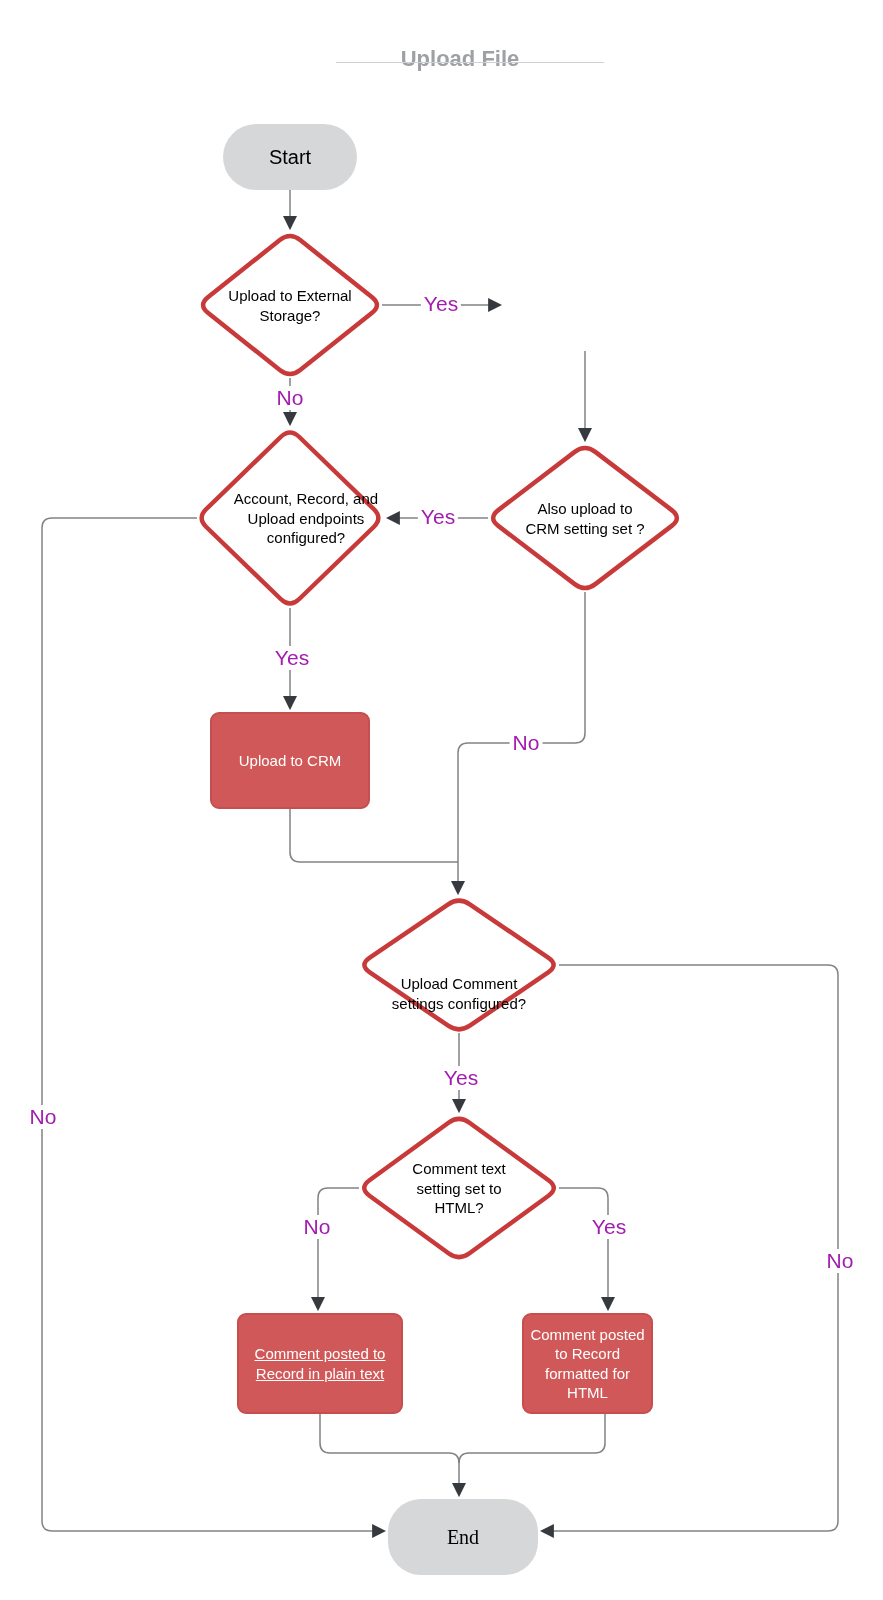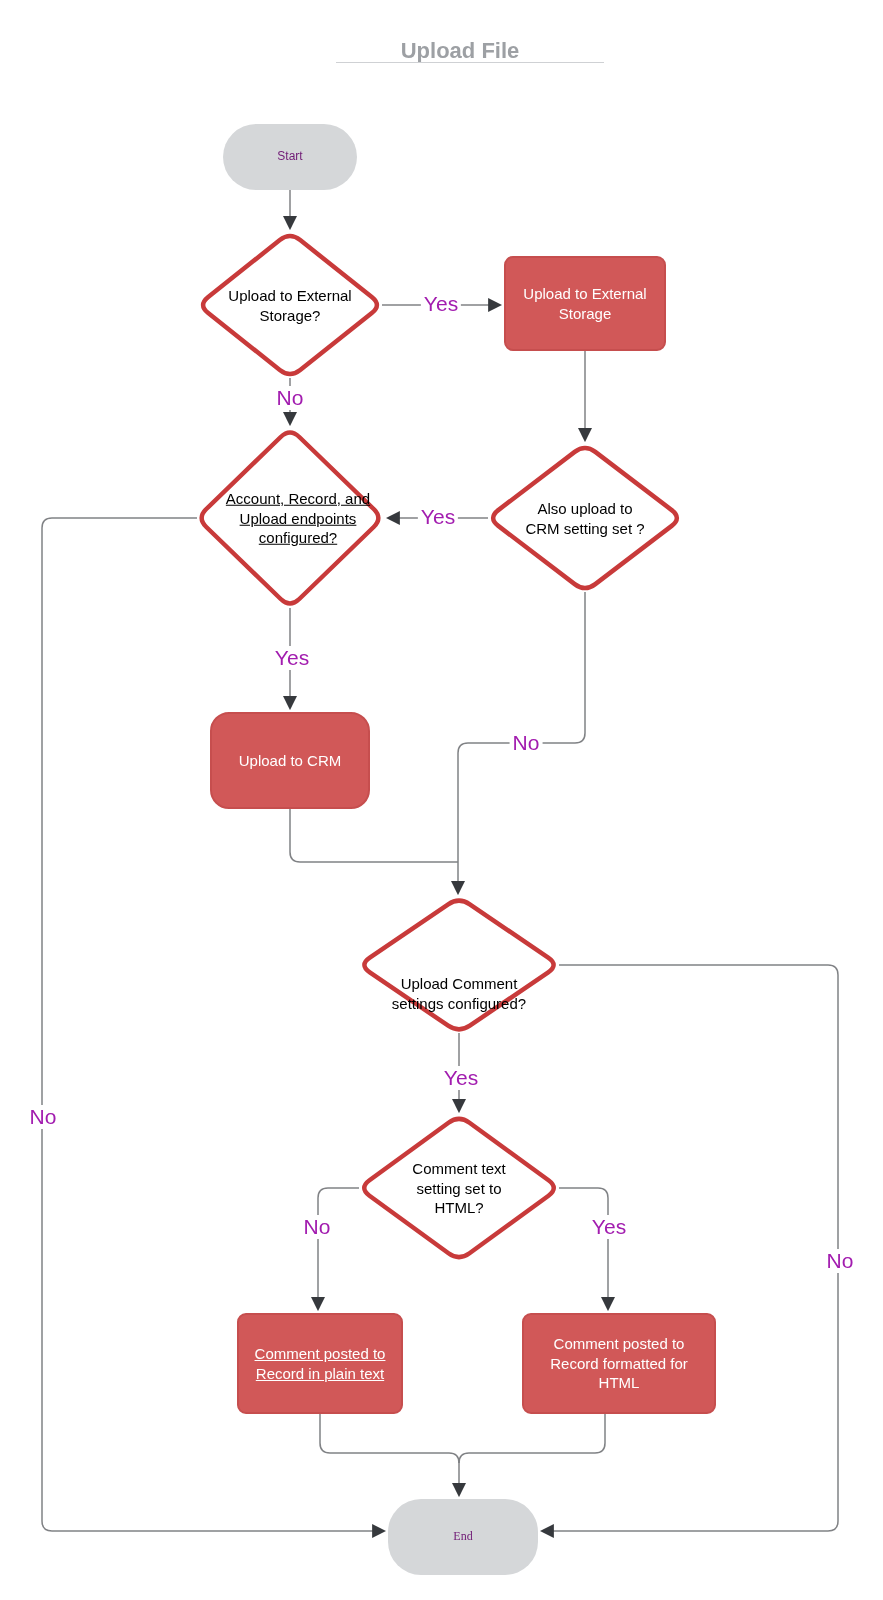--- a/index.html
+++ b/index.html
@@ -10,26 +10,26 @@
     --connector:#808285;
     --arrowhead:#36393d;
     --title-text:#9da0a4;
   }
   html,body{margin:0;padding:0;background:#ffffff;}
   body{font-family:"Liberation Sans", sans-serif;}
   .canvas{position:relative;width:883px;height:1600px;background:#ffffff;overflow:hidden;}
   .canvas svg{position:absolute;left:0;top:0;}
   .edge{fill:none;stroke:var(--connector);stroke-width:1.5;}
   .diamond{fill:#ffffff;stroke:var(--decision-border);stroke-width:4.5;}
-  .title{position:absolute;left:460px;top:51px;transform:translate(-50%,-50%);
+  .title{position:absolute;left:460px;top:59px;transform:translate(-50%,-50%);
          font-size:22px;font-weight:700;color:var(--title-text);white-space:nowrap;}
   .title-rule{position:absolute;left:336px;top:62px;width:268px;height:1px;background:#cfd1d4;}
   .node{position:absolute;box-sizing:border-box;display:flex;align-items:center;justify-content:center;
         text-align:center;line-height:1.3;}
-  .terminal{background:var(--terminal-fill);border-radius:33px;color:#701a75;font-size:12px;}
+  .terminal{background:var(--terminal-fill);border-radius:33px;color:#000000;font-size:20px;}
   .process{background:var(--process-fill);border:2px solid var(--process-border);border-radius:9px;
            color:#ffffff;font-size:15px;padding:4px 5px;}
   .dlabel{position:absolute;transform:translate(-50%,-50%);text-align:center;
           color:#000000;font-size:15px;line-height:1.3;}
   .elabel{position:absolute;transform:translate(-50%,-50%);background:#ffffff;
           padding:0 3px;color:#a21caf;font-size:21px;white-space:nowrap;}
 </style>
 </head>
 <body>
 
@@ -64,32 +64,31 @@
 
     <path class="diamond" d="M279.8,240.1 Q290,232 300.2,240.1 L371.8,296.9 Q382,305 371.8,313.1 L300.2,369.9 Q290,378 279.8,369.9 L208.2,313.1 Q198,305 208.2,296.9 Z"></path>
     <path class="diamond" d="M280.7,437.0 Q290,428 299.3,437.0 L373.7,509.0 Q383,518 373.7,527.0 L299.3,599.0 Q290,608 280.7,599.0 L206.3,527.0 Q197,518 206.3,509.0 Z"></path>
     <path class="diamond" d="M574.7,451.9 Q585,444 595.3,451.9 L671.7,510.1 Q682,518 671.7,525.9 L595.3,584.1 Q585,592 574.7,584.1 L498.3,525.9 Q488,518 498.3,510.1 Z"></path>
     <path class="diamond" d="M448.2,904.3 Q459,897 469.8,904.3 L548.2,957.7 Q559,965 548.2,972.3 L469.8,1025.7 Q459,1033 448.2,1025.7 L369.8,972.3 Q359,965 369.8,957.7 Z"></path>
     <path class="diamond" d="M448.5,1122.7 Q459,1115 469.5,1122.7 L548.5,1180.3 Q559,1188 548.5,1195.7 L469.5,1253.3 Q459,1261 448.5,1253.3 L369.5,1195.7 Q359,1188 369.5,1180.3 Z"></path>
   </svg>
 
   <div class="node terminal" style="left:223px;top:124px;width:134px;height:66px;">Start</div>
 
-  <div class="node process" style="left:504px;top:256px;width:162px;height:95px;">Upload to External Storage</div>
 
-  <div class="node process" style="left:210px;top:712px;width:160px;height:97px;border-radius:19px;">Upload to CRM</div>
+  <div class="node process" style="left:210px;top:712px;width:160px;height:97px;">Upload to CRM</div>
 
   <div class="node process" style="left:237px;top:1313px;width:166px;height:101px;text-decoration:underline;">Comment posted to Record in plain text</div>
 
-  <div class="node process" style="left:522px;top:1313px;width:194px;height:101px;">Comment posted to Record formatted for HTML</div>
+  <div class="node process" style="left:522px;top:1313px;width:131px;height:101px;">Comment posted to Record formatted for HTML</div>
 
   <div class="node terminal" style="left:388px;top:1499px;width:150px;height:76px;font-family:Liberation Serif, serif;">End</div>
 
   <div class="dlabel" style="left:290px;top:305px;width:170px;">Upload to External Storage?</div>
-  <div class="dlabel" style="left:298px;top:518px;width:185px;text-decoration:underline;">Account, Record, and Upload endpoints configured?</div>
+  <div class="dlabel" style="left:306px;top:518px;width:185px;">Account, Record, and Upload endpoints configured?</div>
   <div class="dlabel" style="left:585px;top:518px;width:125px;">Also upload to CRM setting set ?</div>
   <div class="dlabel" style="left:459px;top:965px;width:160px;margin-top:28px;">Upload Comment settings configured?</div>
   <div class="dlabel" style="left:459px;top:1188px;width:112px;">Comment text setting set to HTML?</div>
 
   <div class="elabel" style="left:441px;top:304px;">Yes</div>
   <div class="elabel" style="left:290px;top:398px;">No</div>
   <div class="elabel" style="left:438px;top:517px;">Yes</div>
   <div class="elabel" style="left:292px;top:658px;">Yes</div>
   <div class="elabel" style="left:526px;top:743px;">No</div>
   <div class="elabel" style="left:43px;top:1117px;">No</div>

